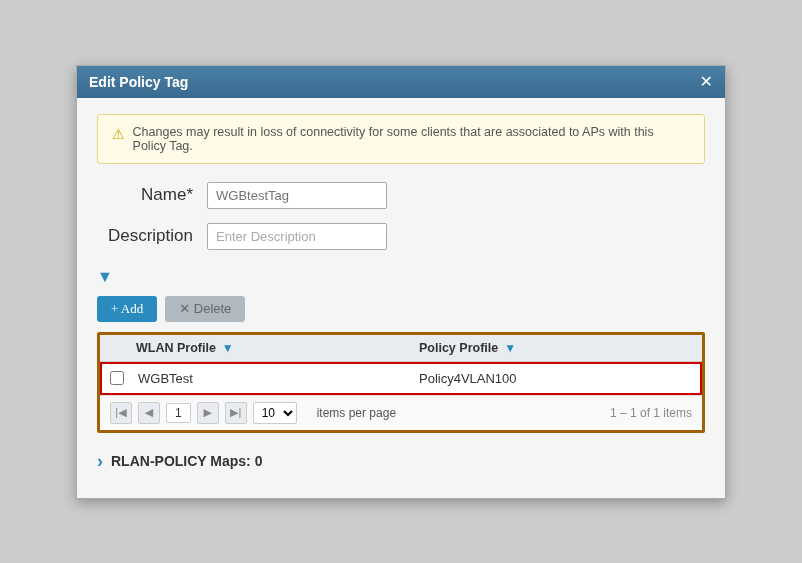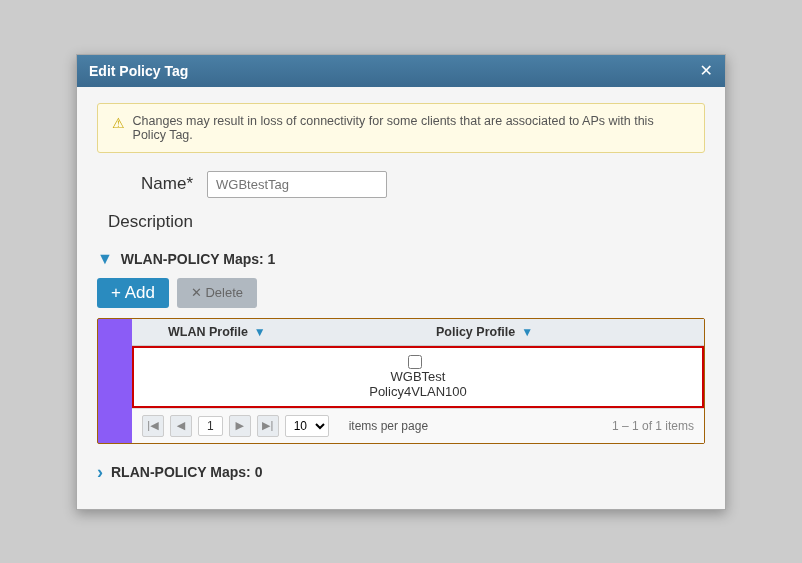--- a/index.html
+++ b/index.html
@@ -114,45 +114,45 @@
       gap: 8px;
       margin-bottom: 10px;
     }
     
     .btn-add {
       background: #2a8bbf;
       color: white;
       border: none;
       padding: 5px 14px;
       border-radius: 3px;
-      font-size: 17px;
+      font-size: 13px;
       cursor: pointer;
       display: flex;
       align-items: center;
       gap: 4px;
+      font-family: Liberation Serif, serif;
     }
     
     .btn-delete {
       background: #b0b8c0;
       color: #666;
       border: none;
       padding: 5px 14px;
       border-radius: 3px;
       font-size: 13px;
       cursor: pointer;
       display: flex;
       align-items: center;
       gap: 4px;
     }
     
     .table-container {
-      border: 1px solid #a16207;
-      background: #8b5cf6;
-      border-radius: 2px;
-      padding-left: 34px;
+      border: 3px solid #a16207;
+      background: #f9a8d4;
+      border-radius: 2px;
     }
     
     .table-header {
       display: flex;
       background: #e8ecf0;
       border-bottom: 1px solid #ccc;
       padding: 6px 0;
     }
     
     .th-checkbox {
@@ -185,21 +185,20 @@
       color: #2a8bbf;
       font-size: 12px;
     }
     
     .table-row-data {
       display: flex;
       align-items: center;
       padding: 7px 0;
       border: 2px solid #cc0000;
       background: white;
-      flex-direction: column;
     }
     
     .td-checkbox {
       width: 36px;
       padding: 0 8px;
       flex-shrink: 0;
       display: flex;
       align-items: center;
     }
     
@@ -305,25 +304,25 @@
       <span>Changes may result in loss of connectivity for some clients that are associated to APs with this Policy Tag.</span>
     </div>
 
     <div class="form-row">
       <label class="form-label">Name*</label>
       <input class="form-input" type="text" value="WGBtestTag" style="">
     </div>
 
     <div class="form-row">
       <label class="form-label">Description</label>
+      <input class="form-input" type="text" placeholder="Enter Description" style="">
     </div>
 
     <div class="section-header">
       <span class="section-chevron">▼</span>
-      <span class="section-title">WLAN-POLICY Maps: 1</span>
     </div>
 
     <div class="toolbar">
       <button class="btn-add">+ Add</button>
       <button class="btn-delete">✕  Delete</button>
     </div>
 
     <div class="table-container">
 
       <div class="table-header">

